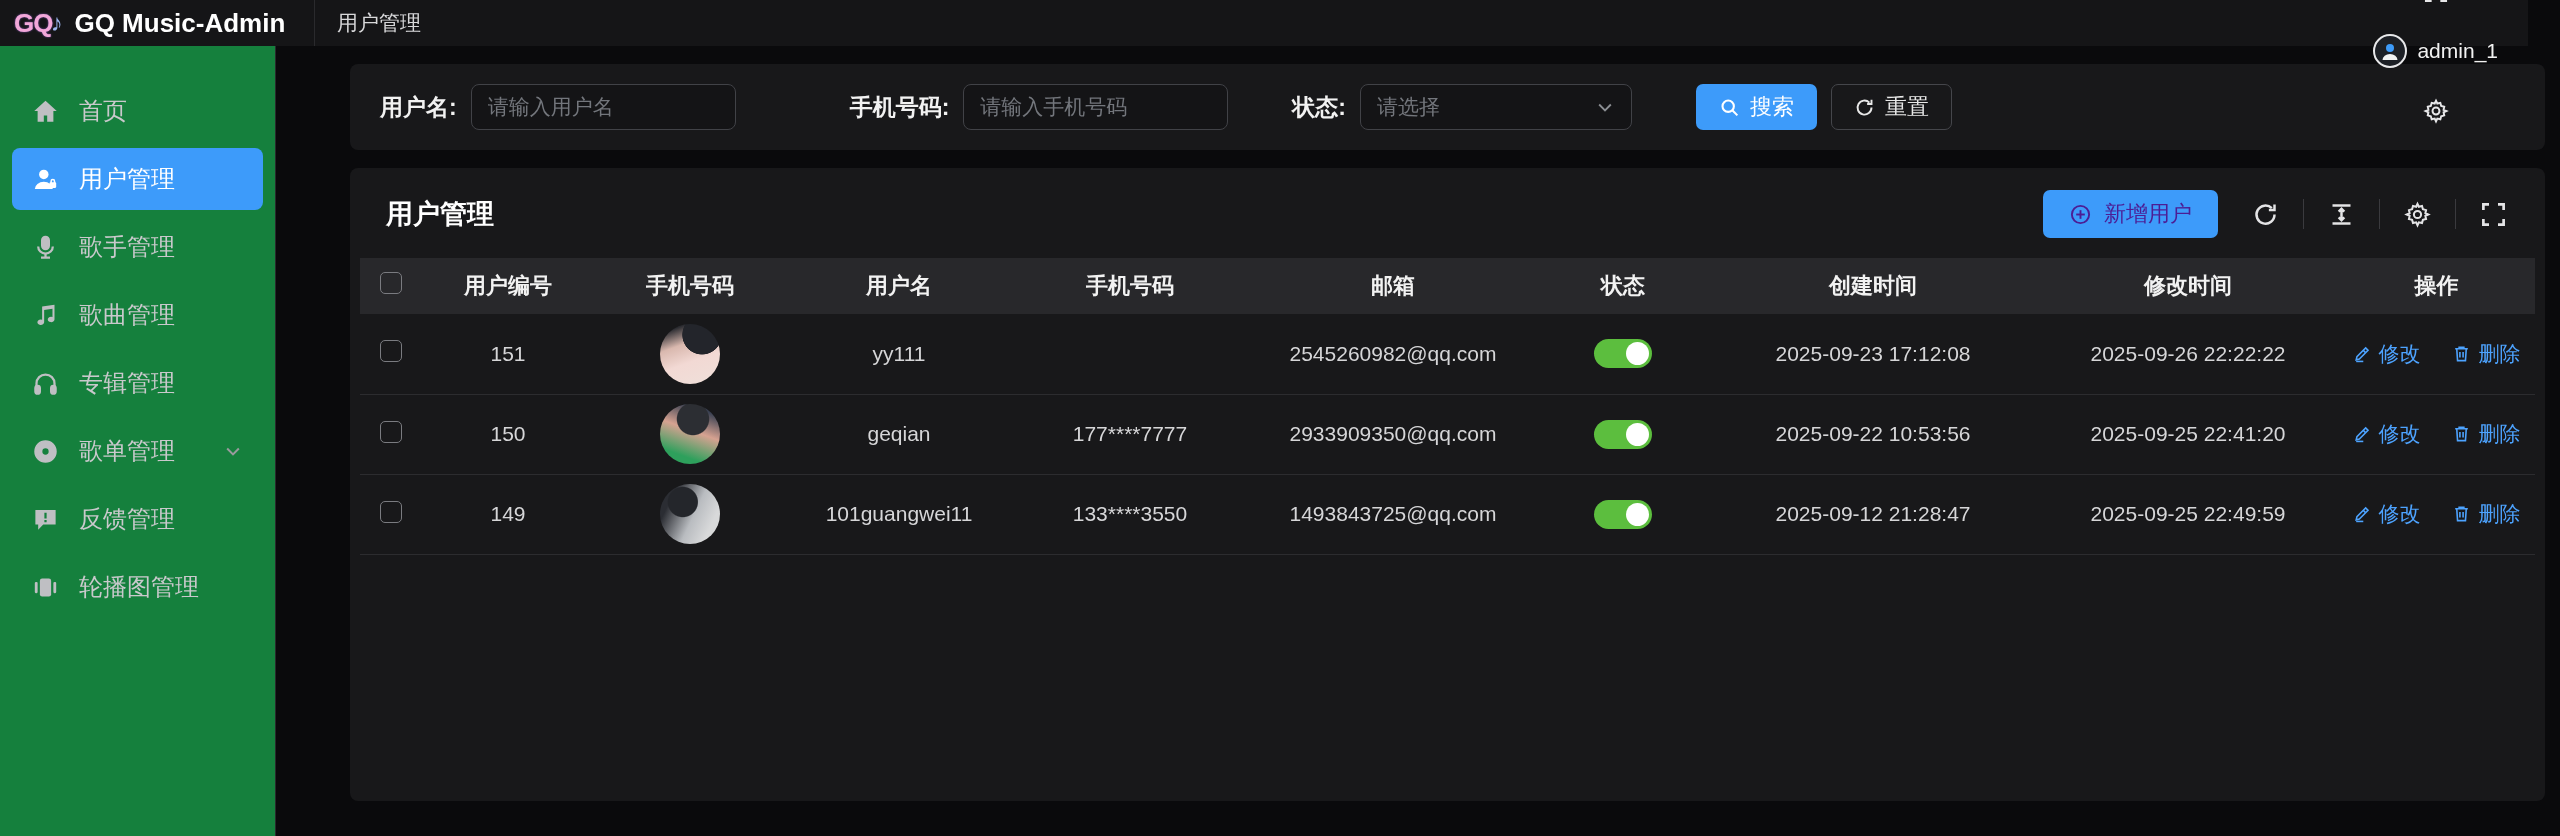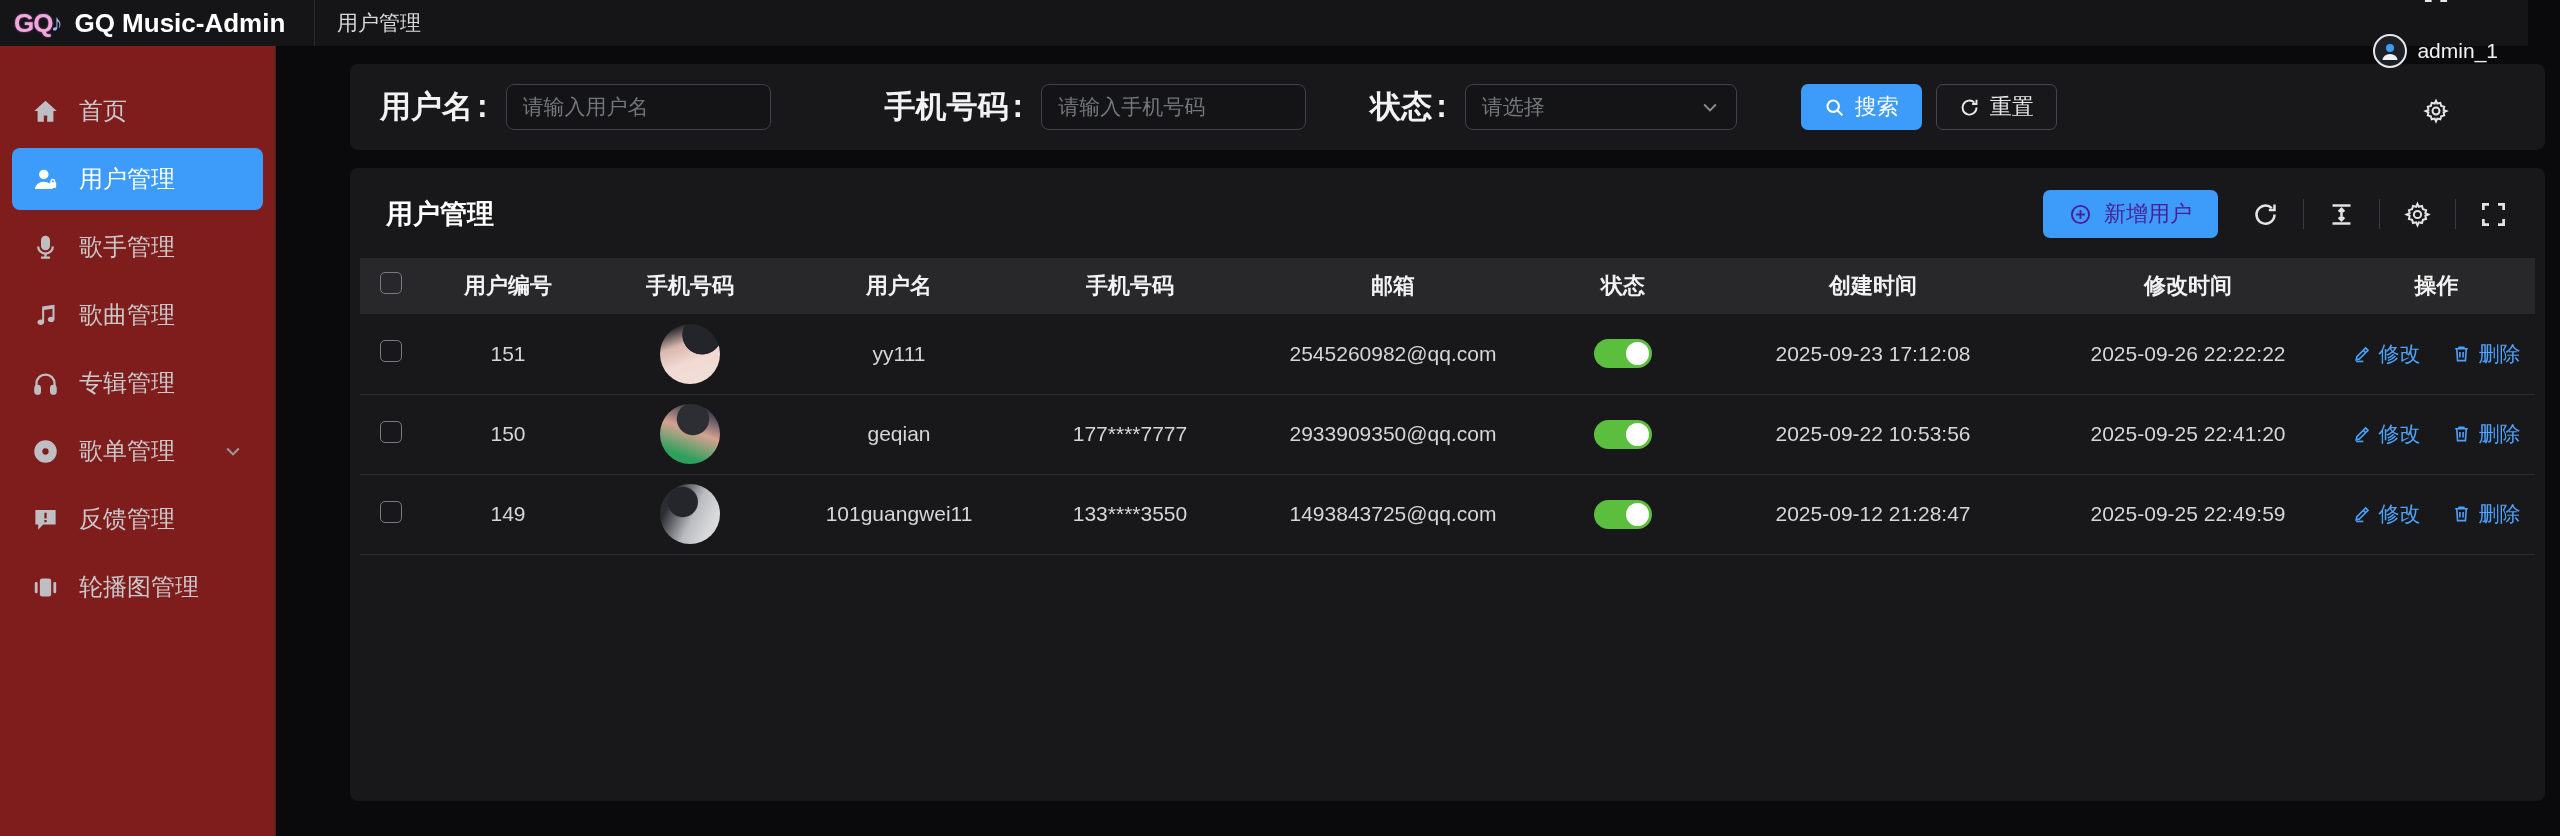--- a/index.html
+++ b/index.html
@@ -36,21 +36,21 @@
   .avatar-ring {
     width:34px; height:34px; border-radius:50%;
     border:2px solid #e8e8ea; background:#1d2026;
     display:flex; align-items:center; justify-content:center;
   }
   .username { font-size:21px; color:#f2f2f2; }
 
   
   .sidebar {
     position:absolute; left:0; top:46px; width:276px; height:790px;
-    background:#7f1d1d; border-right:1px solid #2a2a2d; padding-top:28px;
+    background:#15803d; border-right:1px solid #2a2a2d; padding-top:28px;
   }
   .side-item {
     height:62px; margin:6px 12px; border-radius:8px;
     display:flex; align-items:center; gap:20px; padding:0 20px;
     color:#c9c9cc; font-size:24px; cursor:pointer;
   }
   .side-item .s-icon { width:27px; height:27px; color:#bfbfc3; flex:0 0 auto; }
   .side-item.active { background:#3d9bfa; color:#ffffff; }
   .side-item.active .s-icon { color:#ffffff; }
   .side-item .chev { margin-left:auto; width:20px; height:20px; color:#9a9a9e; }
@@ -59,21 +59,21 @@
   .main {
     position:absolute; left:315px; top:46px; width:2245px; height:790px;
     background:#0a0a0c; padding:18px 15px 0 35px;
   }
 
   
   .filter-card {
     width:2195px; height:86px; background:#18181a; border-radius:8px;
     display:flex; align-items:center; padding-left:30px; gap:14px;
   }
-  .f-label { font-size:31px; font-weight:bold; color:#f2f2f2; white-space:nowrap;font-family:Liberation Mono, monospace; }
+  .f-label { font-size:23px; font-weight:bold; color:#f2f2f2; white-space:nowrap; }
   .f-input {
     width:265px; height:46px; background:#141416;
     border:1px solid #414247; border-radius:8px; color:#e8e8e8;
     font-size:21px; padding:12px 16px; outline:none;
     font-family:inherit;
   }
   .f-input::placeholder { color:#73767c; }
   .f-select {
     width:272px; height:46px; background:#141416;
     border:1px solid #414247; border-radius:8px;

